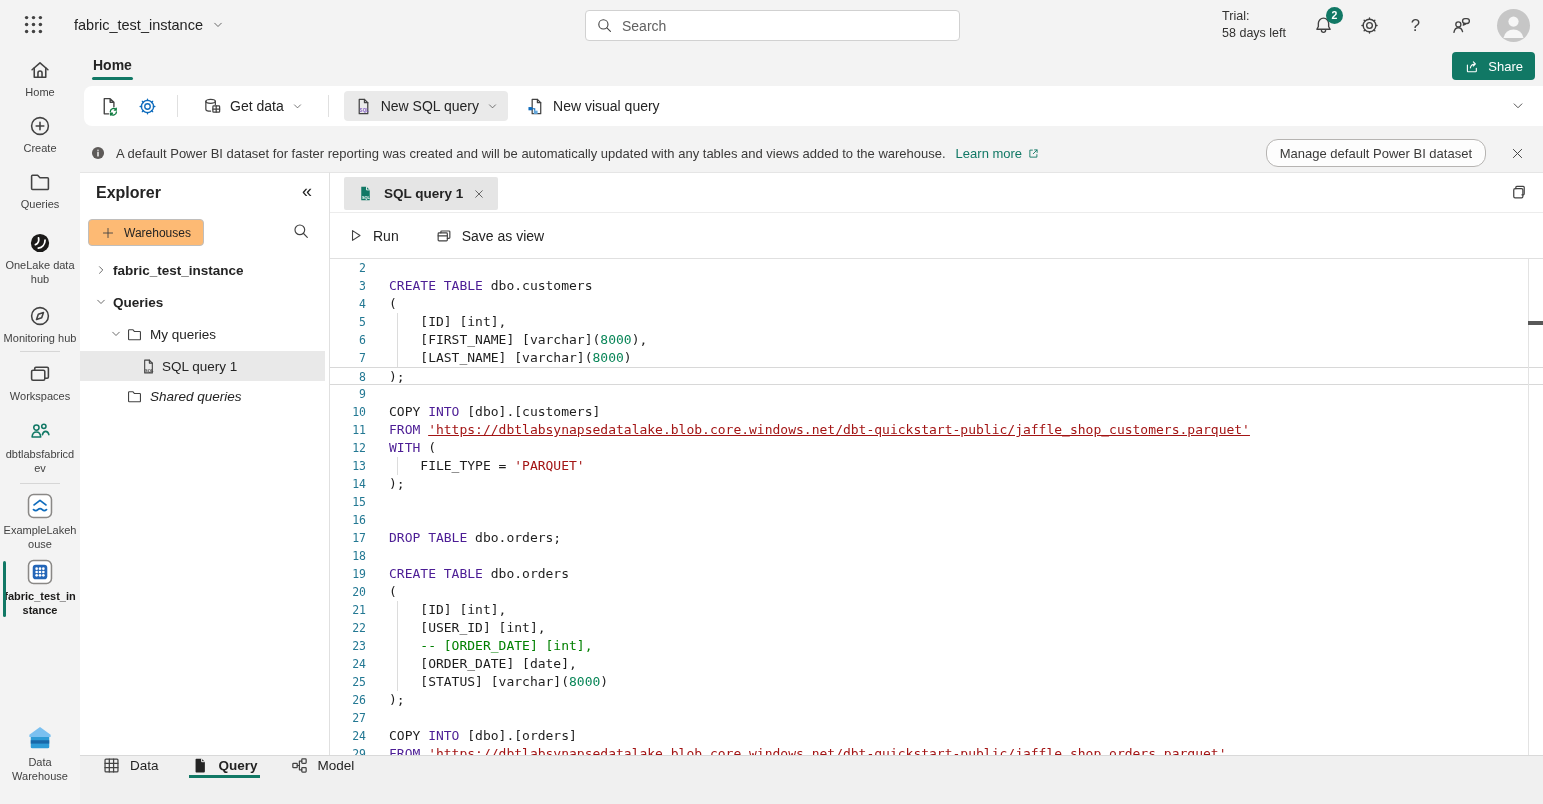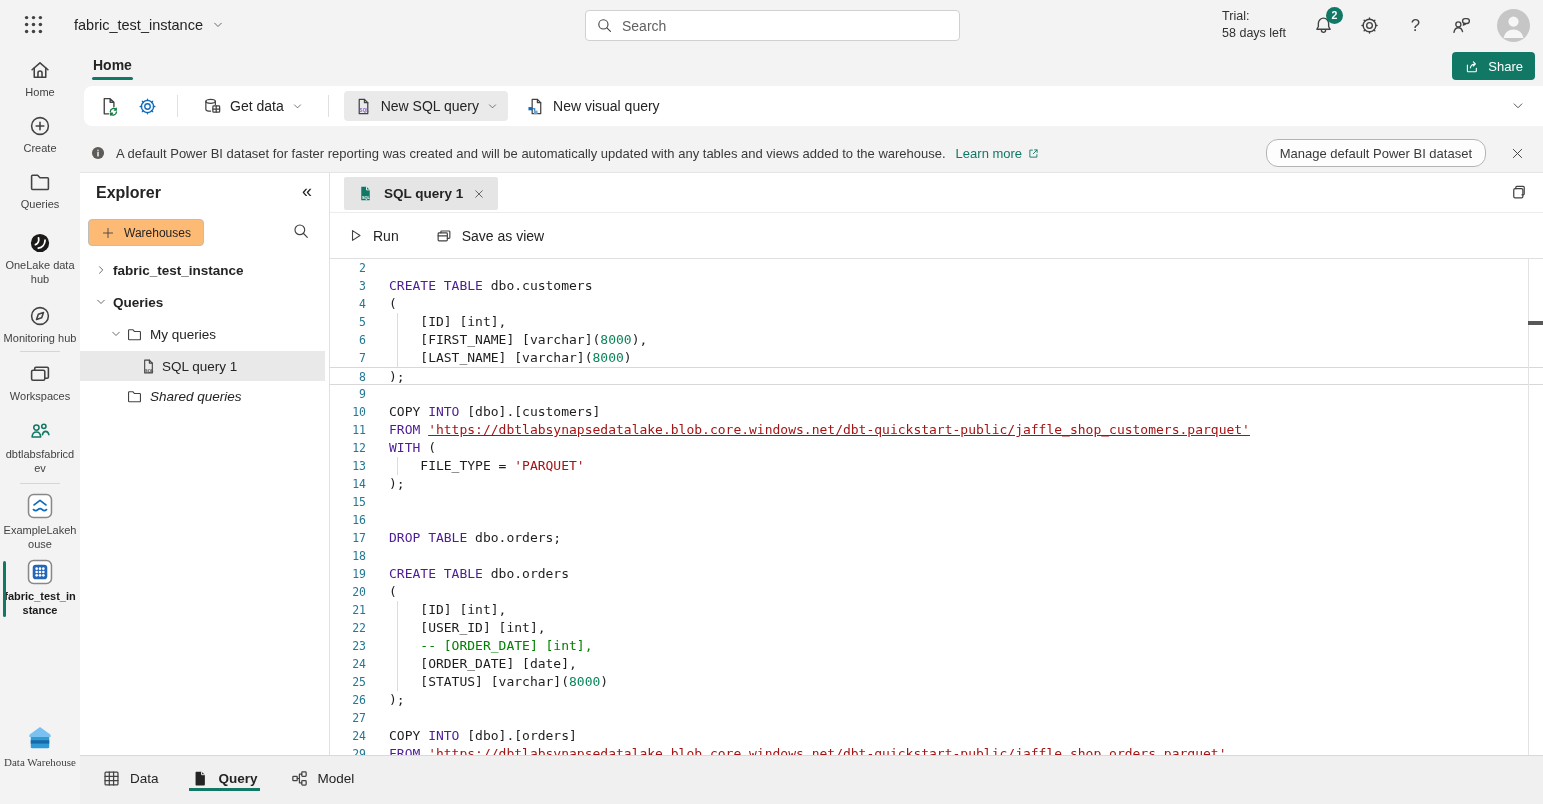--- a/index.html
+++ b/index.html
@@ -64,21 +64,21 @@
   .code-line{position:relative;height:18px;line-height:18px;display:flex;white-space:pre}
   .code-line .ln{flex:none;width:36px;text-align:right;color:#237893;font-size:11.5px}
   .code-line .ct{margin-left:23px}
   .code-line.cur{border-top:1px solid #d8d8d8;border-bottom:1px solid #d8d8d8}
   .code-line .guide{position:absolute;left:67px;top:0;bottom:0;width:1px;background:#dcdcdc}
   .tok-kw{color:#4c1d95}.tok-str{color:#a31515}.tok-num{color:#098658}
   .tok-com{color:#008000}.tok-url{color:#a31515;text-decoration:underline}.tok-pl{color:#1e1e1e}
   #ruler{position:absolute;right:0;top:86px;bottom:0;width:15px;border-left:1px solid #e3e3e3;cursor:pointer}
   #ruler-marker{position:absolute;right:0;top:62px;width:15px;height:4px;background:#585858}
   
-  #bottom-bar{position:absolute;left:80px;right:0;bottom:0;height:49px;background:#f0f0f0;border-top:1px solid #d9d9d9;display:flex;align-items:center;gap:28px;padding-left:20px}
+  #bottom-bar{position:absolute;left:80px;right:0;bottom:0;height:49px;background:#f0f0f0;border-top:1px solid #d9d9d9;display:flex;align-items:flex-start;gap:28px;padding-left:20px}
   .bb-tab{display:flex;align-items:center;gap:9px;font-size:13.5px;border-bottom:3px solid transparent;padding:0 2px;cursor:pointer}
   .bb-tab.selected{font-weight:bold;border-bottom-color:var(--accent)}
 </style>
 </head>
 <body>
 
 <div id="app">
 
   <div id="top-header">
     <span class="icon" id="waffle">
@@ -388,21 +388,21 @@
               <circle cx="10" cy="10" r="0.95"></circle>
               <circle cx="12.4" cy="10" r="0.95"></circle>
               <circle cx="7.6" cy="12.4" r="0.95"></circle>
               <circle cx="10" cy="12.4" r="0.95"></circle>
               <circle cx="12.4" cy="12.4" r="0.95"></circle>
             </g>
           </svg>
         </span>
         <span class="lbl">fabric_test_instance</span>
       </div>
-      <div class="rail-item" style="top: 674px; font-family: Liberation Serif, serif;">
+      <div class="rail-item" style="top: 674px;">
         <span class="icon" style="width:28px;height:28px">
           <svg viewBox="0 0 20 20">
             <path d="M10 2.2l7.6 5.4v1.6H2.4V7.6z" fill="#7ac0f0"></path>
             <path d="M3.4 9.2h13.2v7.2a1 1 0 0 1-1 1H4.4a1 1 0 0 1-1-1z" fill="#2e9bd6"></path>
             <path d="M3.4 11.6h13.2v2.4H3.4z" fill="#1868a8"></path>
           </svg>
         </span>
         <span class="lbl">Data Warehouse</span>
       </div>
       <div class="rail-divider" style="top: 301px;"></div>

